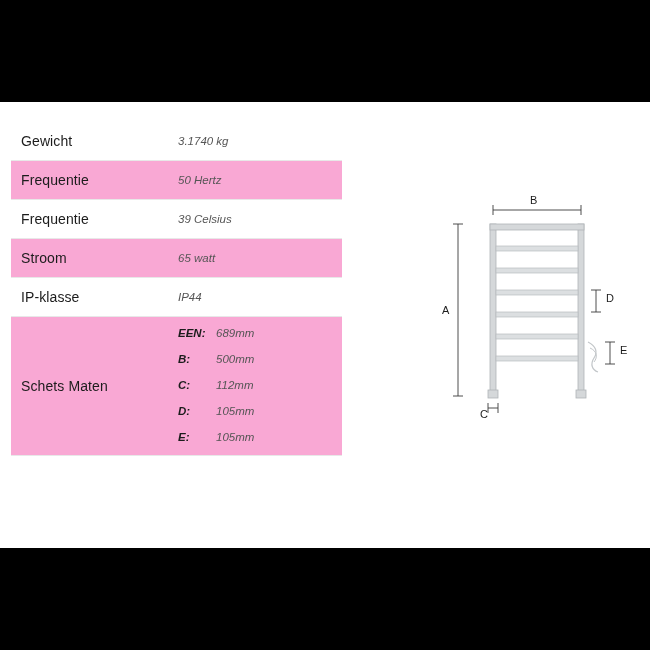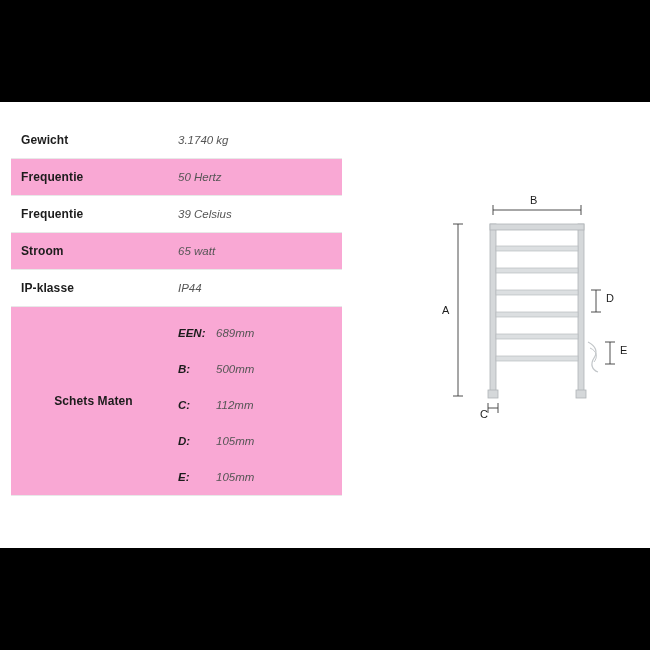--- a/index.html
+++ b/index.html
@@ -35,22 +35,22 @@
     background: #f9a8d4;
   }
   .spec-table td {
     border-bottom: 1px solid #e8e8e8;
     padding: 0;
     vertical-align: middle;
   }
   .spec-table td.label {
     width: 145px;
     padding: 11px 0 11px 10px;
-    font-size: 12px;
-    font-weight: bold;
+    font-size: 14px;
+    font-weight: normal;
     color: #1c1c1c;
     letter-spacing: 0.1px;
   }
   .spec-table td.value {
     padding: 11px 0 11px 12px;
     font-size: 11.5px;
     font-style: italic;
     color: #555555;
   }
   .dims-cell {
@@ -63,29 +63,27 @@
     font-size: 11.5px;
   }
   .dim-row:last-child {
     margin-bottom: 2px;
   }
   .dim-key {
     width: 38px;
     font-style: italic;
     font-weight: bold;
     color: #1c1c1c;
-    margin-top: 10px;
   }
   .dim-val {
     font-style: italic;
     color: #555555;
   }
   .label-dims {
     vertical-align: middle !important;
-    text-align: center;
   }
   .diagram {
     position: absolute;
     left: 430px;
     top: 100px;
     width: 215px;
     height: 220px;
   }
 </style>
 </head>

